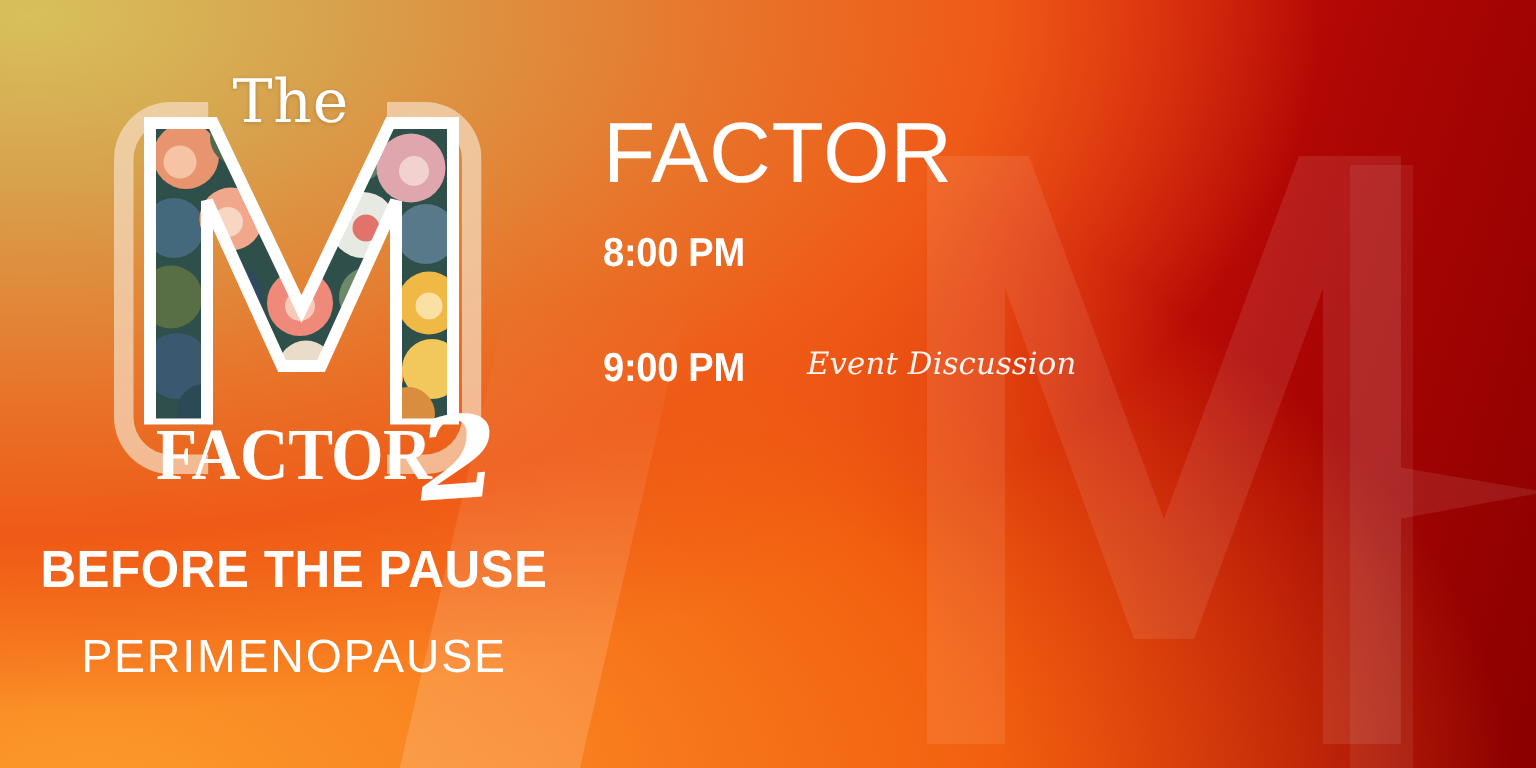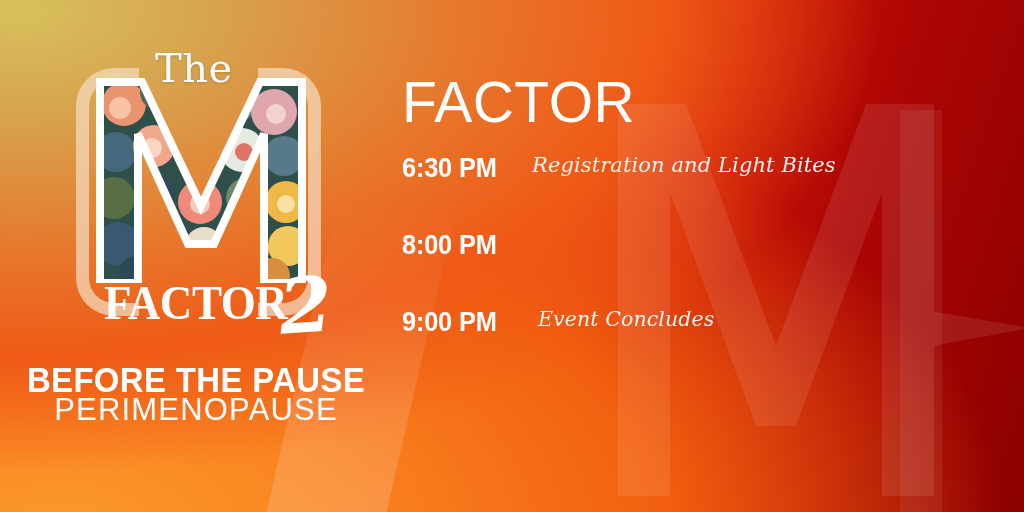--- a/index.html
+++ b/index.html
@@ -72,21 +72,21 @@
     transform:rotate(-4deg);
   }
 
   .before{
     position:absolute;left:0;top:362px;width:392px;text-align:center;
     font-family:"Liberation Sans", sans-serif;font-weight:bold;
     font-size:35px;color:#fff;letter-spacing:.4px;
     transform:scaleX(.94);line-height:1.05;
   }
   .perimeno{
-    position:absolute;left:0;top:392px;width:392px;text-align:center;
+    position:absolute;left:0;top:420px;width:392px;text-align:center;
     font-family:"Liberation Sans", sans-serif;font-weight:300;
     font-size:31px;color:#fff;letter-spacing:1.2px;line-height:1.15;
   }
 
   
   .agenda{position:absolute;left:402px;top:0;width:622px;height:512px;}
   .agenda-title{
     position:absolute;left:0;top:74px;
     font-family:"Liberation Sans", sans-serif;font-weight:normal;
     font-size:57px;color:#fff;letter-spacing:.5px;line-height:1;
@@ -177,27 +177,23 @@
     <div class="two">2</div>
 
     <div class="before">BEFORE THE PAUSE</div>
     <div class="perimeno">PERIMENOPAUSE</div>
   </div>
 
   <div class="agenda">
     <div class="agenda-title">FACTOR</div>
 
     <div class="rows">
-      <div class="row r1">
-        <div class="time">6:30 PM</div>
-        <div class="desc">Registration and Light Bites</div>
-      </div>
       <div class="row r3">
         <div class="time">8:00 PM</div>
       </div>
       <div class="row r4">
         <div class="time">9:00 PM</div>
-        <div class="desc">Event Concludes</div>
+        <div class="desc">Event Discussion</div>
       </div>
     </div>
   </div>
 
 </div>
 
 </body></html>

